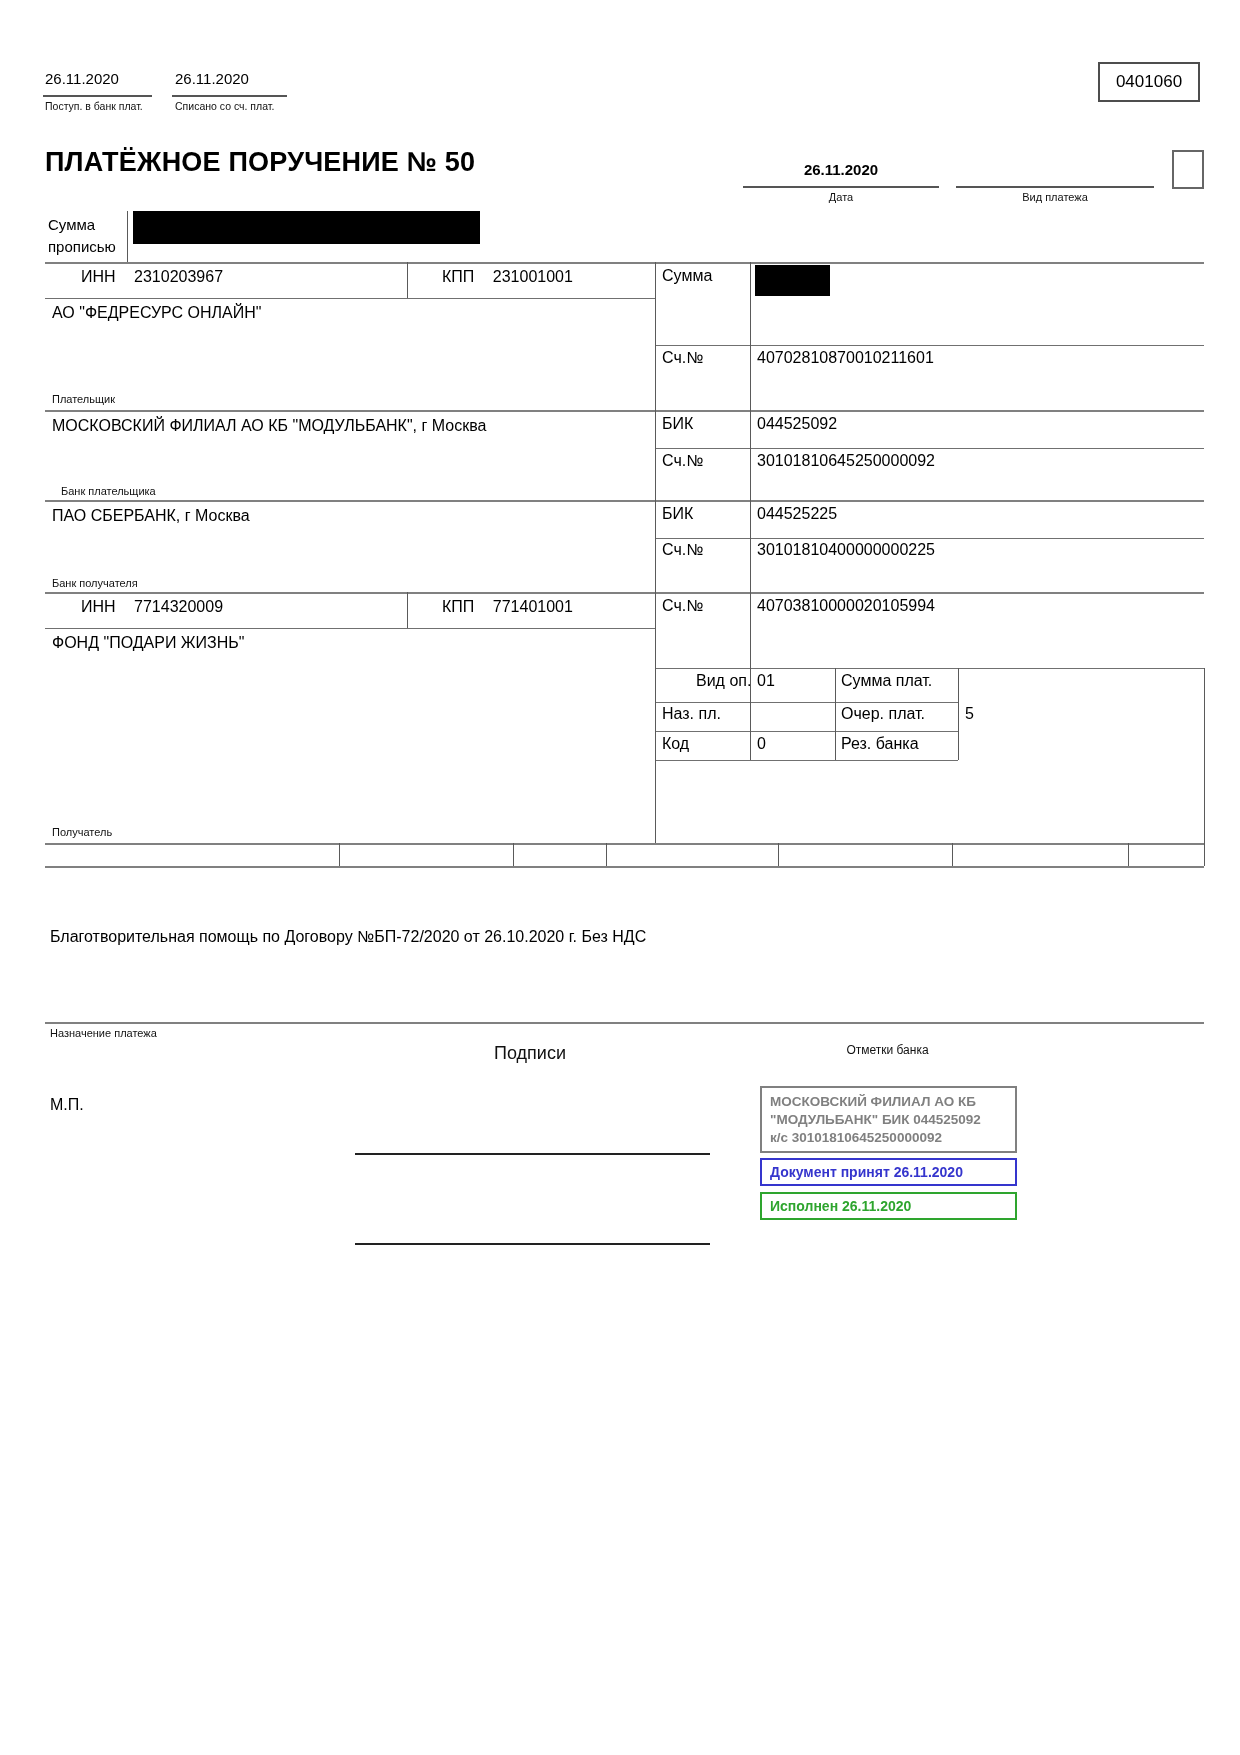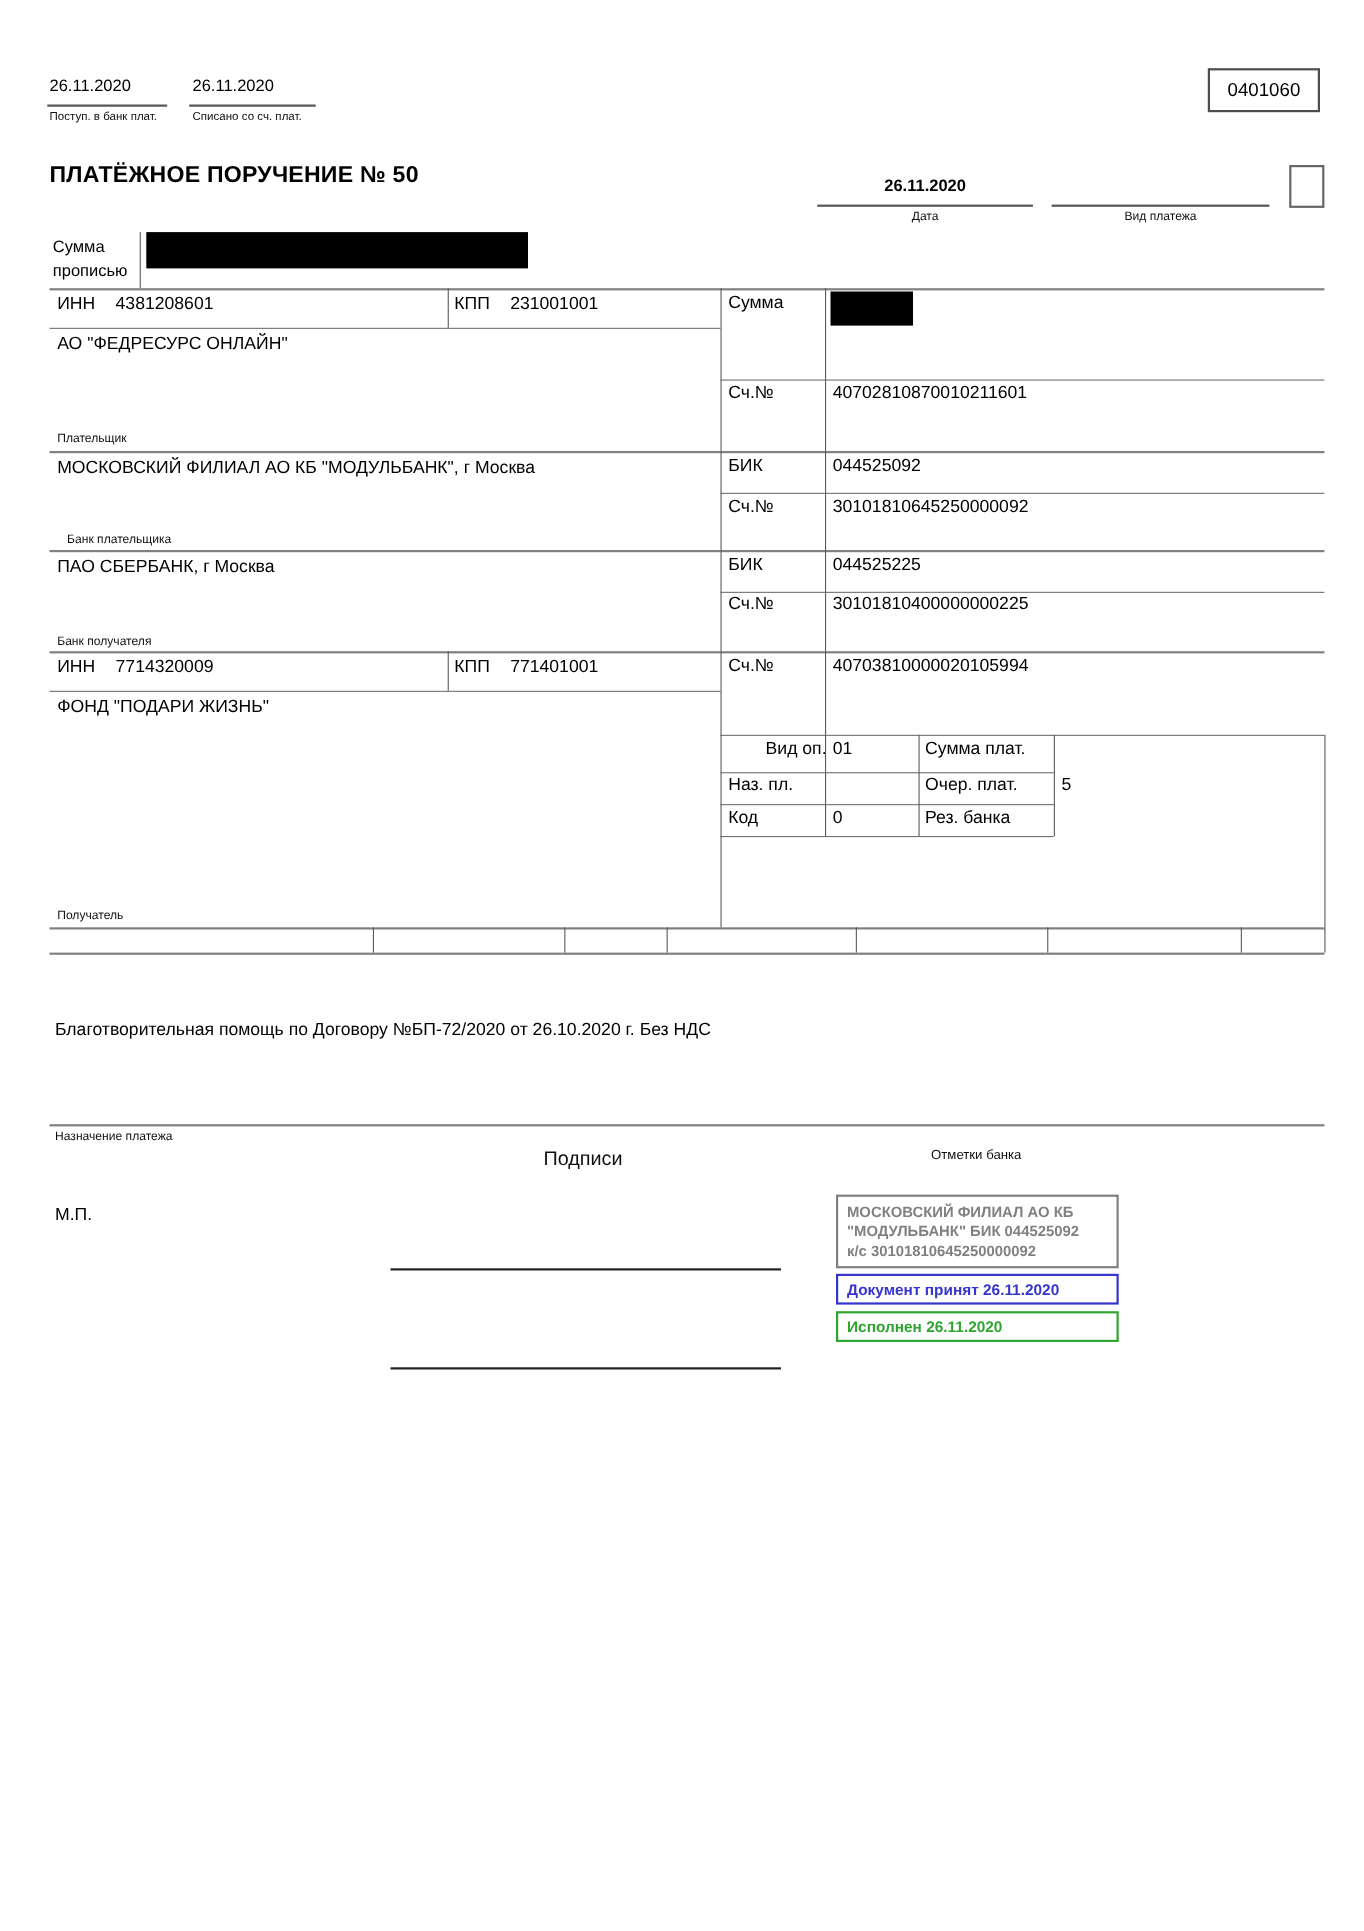--- a/index.html
+++ b/index.html
@@ -12,21 +12,21 @@
   
   .hthick { position:absolute; height:2px; background:#808080; }
   .hthin  { position:absolute; height:1px; background:#707070; }
   .vthin  { position:absolute; width:1px;  background:#5a5a5a; }
   .uline  { position:absolute; height:2px; background:#555; }
   
   .t16 { font-size:16px; }
   .t15 { font-size:15px; }
   .lbl { font-size:11px; color:#111;text-align:center; }
   .lbl2 { font-size:10.5px; color:#111; }
-  .title { font-size:21px; font-weight:bold; letter-spacing:.2px; }
+  .title { font-size:27px; font-weight:bold; letter-spacing:.2px; }
   .bold { font-weight:bold; }
   .center { text-align:center; }
   .redact { position:absolute; background:#000; }
   .codebox {
     position:absolute; border:2px solid #4d4d4d; background:#fff;
     display:flex; align-items:center; justify-content:center;
     font-size:17px;
   }
   .checkbox { position:absolute; border:2px solid #666; background:#fff; }
   .stampbox-gray {
@@ -35,21 +35,21 @@
     white-space:normal;
   }
   .stampbox-blue {
     position:absolute; border:2px solid #3535cd; color:#3535cd;
     font-size:14px; font-weight:bold; padding:4px 8px; white-space:nowrap;
   }
   .stampbox-green {
     position:absolute; border:2px solid #2ea52e; color:#2ea52e;
     font-size:14px; font-weight:bold; padding:4px 8px; white-space:nowrap;
   }
-  .pair .k { display:inline-block; }
+  .pair .k { display:inline-block;margin-left:29px; }
   .pair .v { display:inline-block; margin-left:14px; }
 </style>
 </head>
 <body>
 
 <div id="page">
 
   <div class="abs t15" style="left:45px;top:70px">26.11.2020</div>
   <div class="uline" style="left:43px;top:95px;width:109px"></div>
   <div class="abs lbl2" style="left:45px;top:100px">Поступ. в банк плат.</div>
@@ -103,21 +103,21 @@
 
   <div class="vthin" style="left:339px;top:843px;height:23px"></div>
   <div class="vthin" style="left:513px;top:843px;height:23px"></div>
   <div class="vthin" style="left:606px;top:843px;height:23px"></div>
   <div class="vthin" style="left:778px;top:843px;height:23px"></div>
   <div class="vthin" style="left:952px;top:843px;height:23px"></div>
   <div class="vthin" style="left:1128px;top:843px;height:23px"></div>
 
   <div class="abs t16 pair" style="left:52px;top:268px">
     <span class="k">ИНН</span>
-    <span class="v">4381208601</span>
+    <span class="v">2310203967</span>
   </div>
   <div class="abs t16 pair" style="left:413px;top:268px">
     <span class="k">КПП</span>
     <span class="v">231001001</span>
   </div>
   <div class="abs t16" style="left:52px;top:304px">АО "ФЕДРЕСУРС ОНЛАЙН"</div>
   <div class="abs lbl" style="left:52px;top:393px">Плательщик</div>
 
   <div class="abs t16" style="left:52px;top:417px">МОСКОВСКИЙ ФИЛИАЛ АО КБ "МОДУЛЬБАНК", г Москва</div>
   <div class="abs lbl" style="left:61px;top:485px">Банк плательщика</div>

